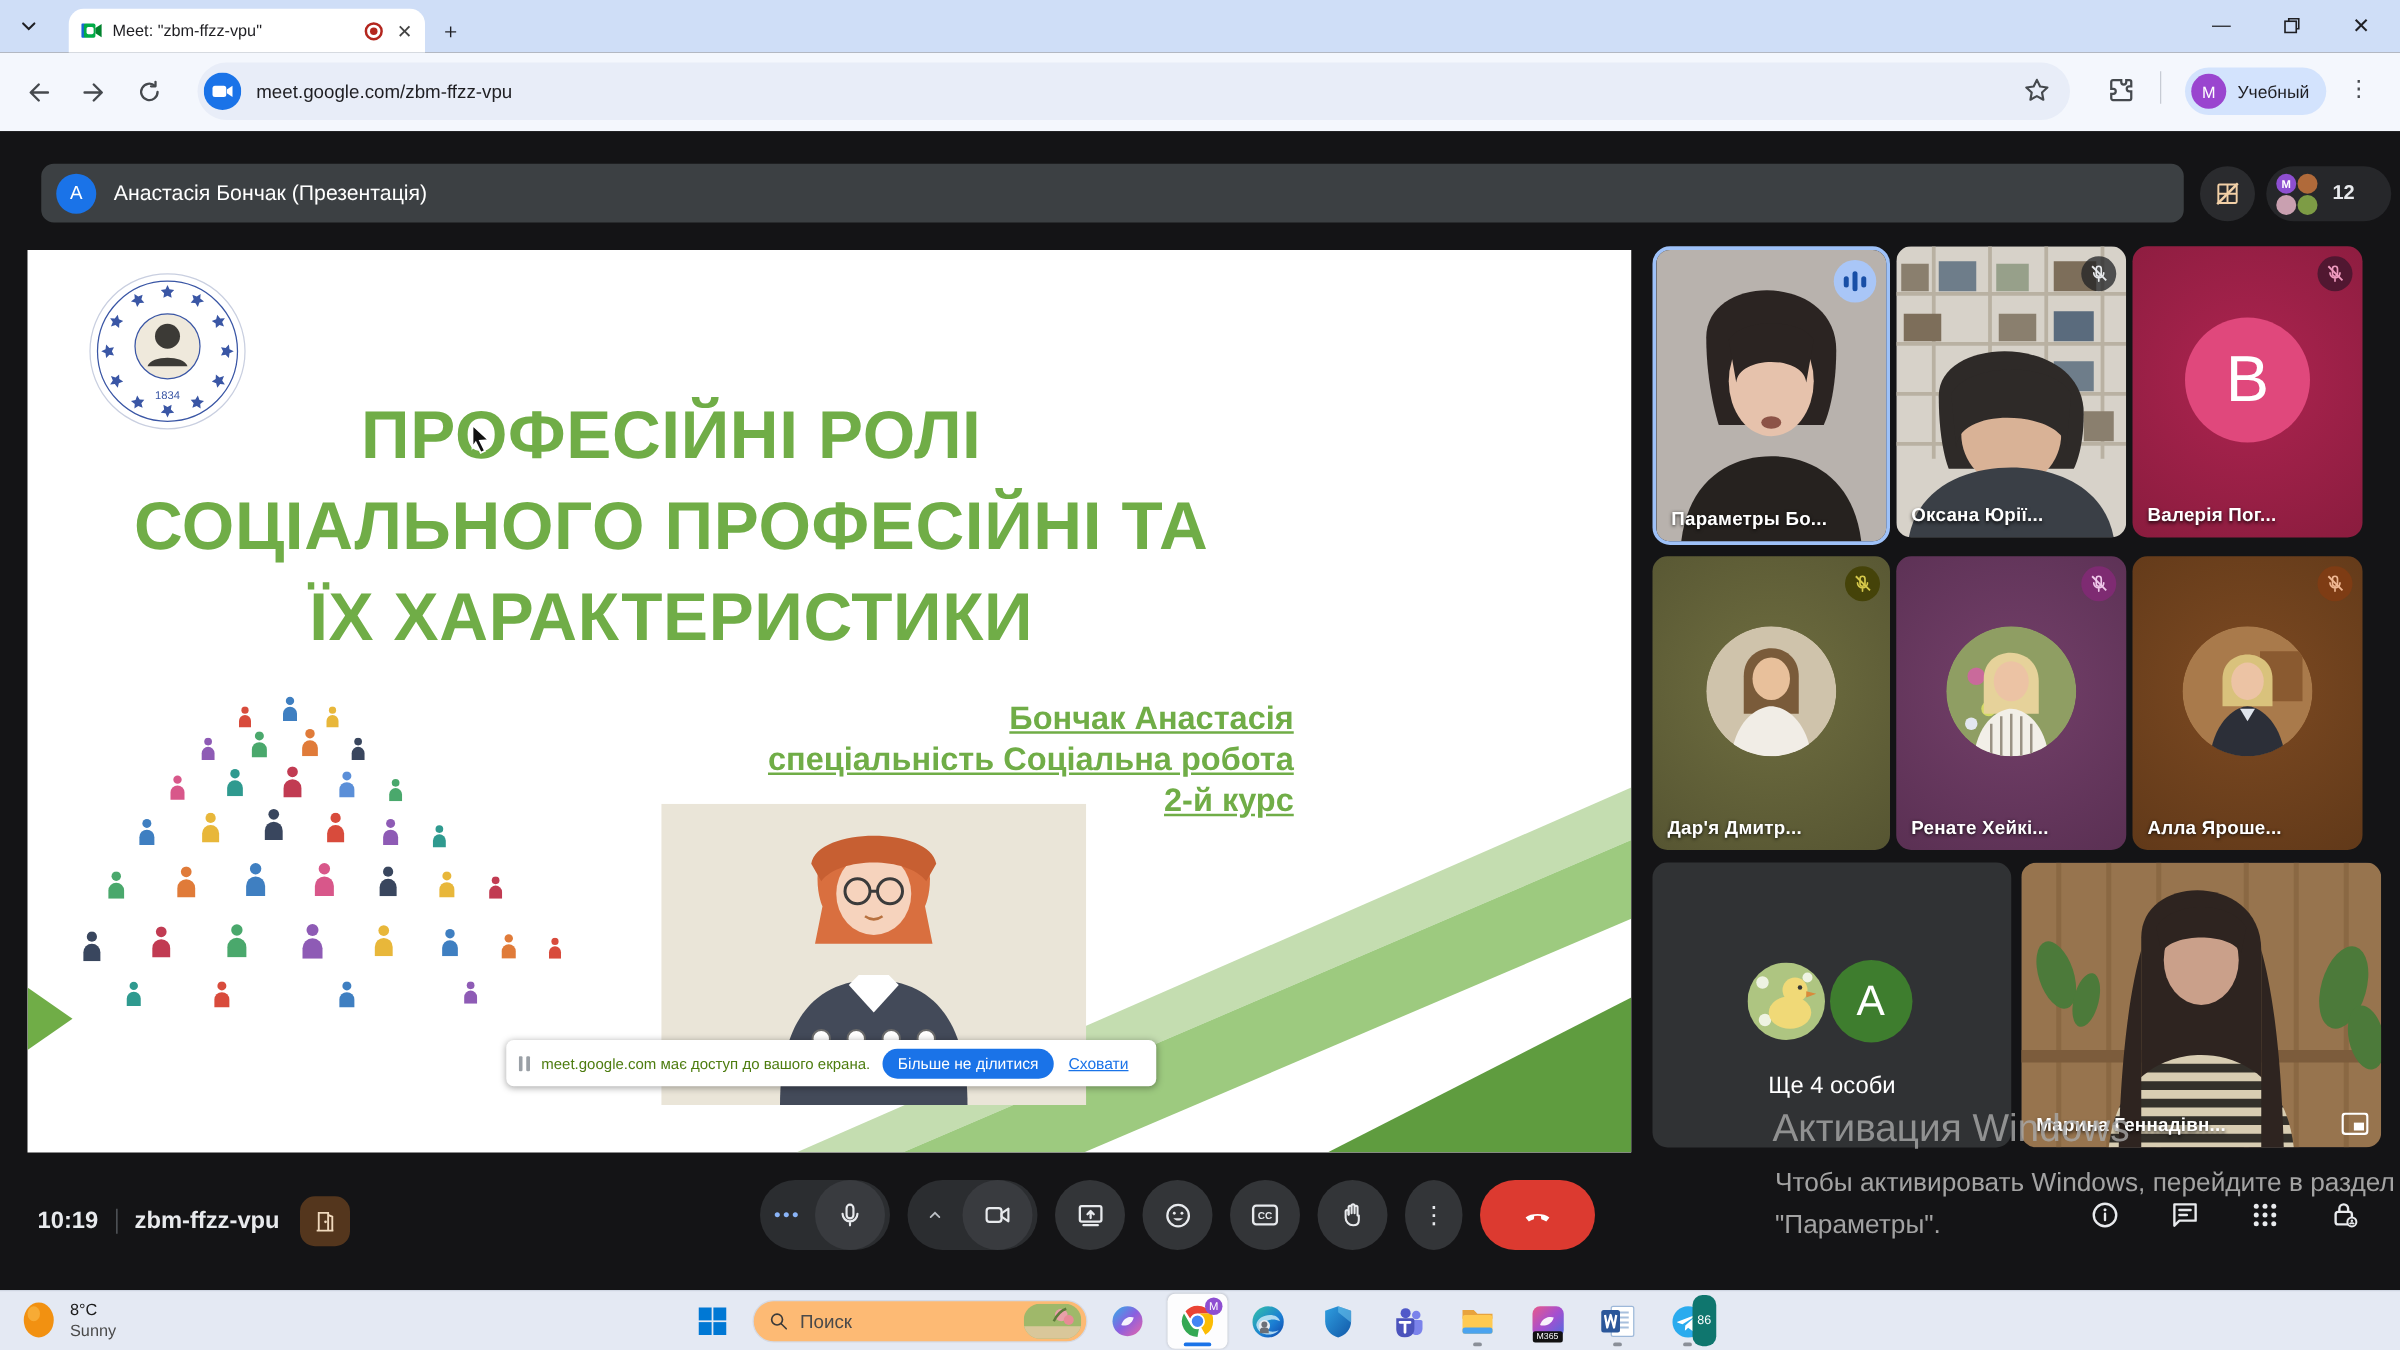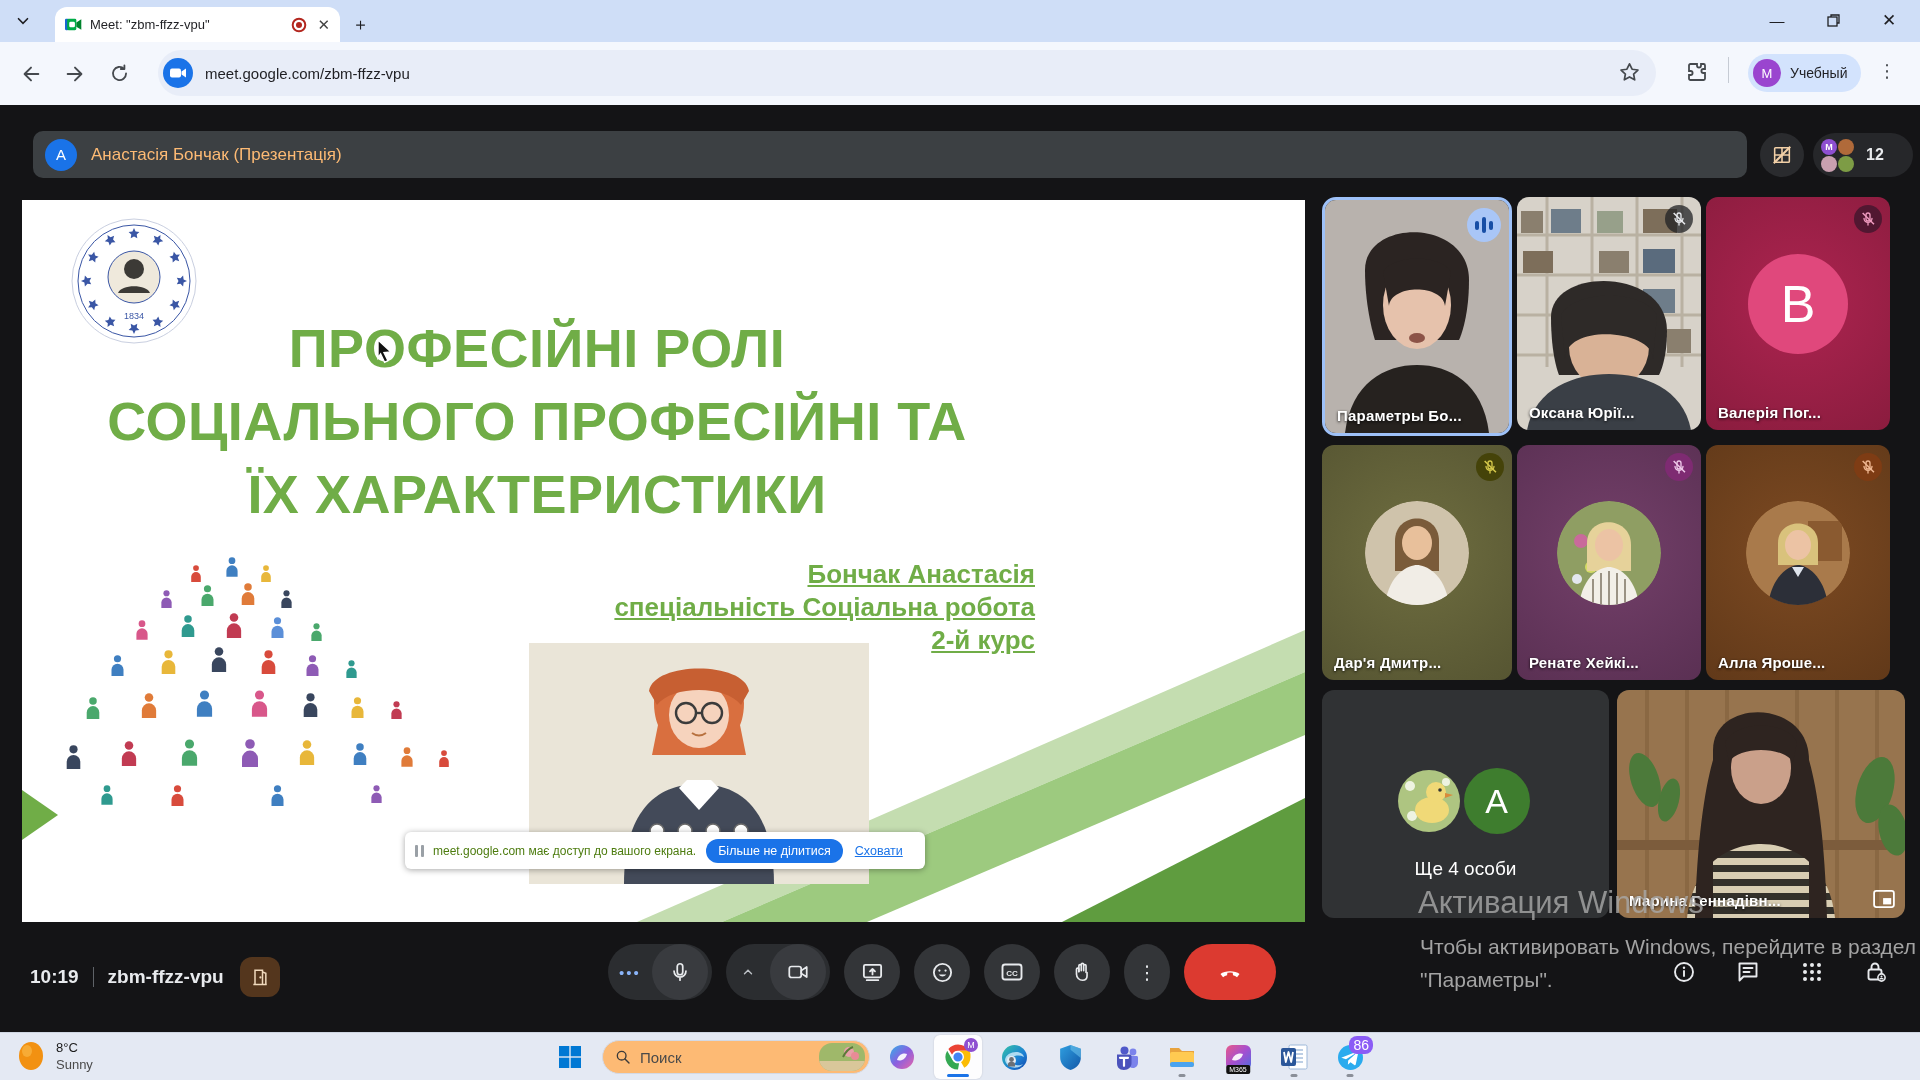--- a/index.html
+++ b/index.html
@@ -14,21 +14,21 @@
   .toolbar{left:0;top:42px;width:1920px;height:63px;background:#f4f7fd;display:flex;align-items:center}
   .navbtn{width:34px;height:34px;display:flex;align-items:center;justify-content:center;border-radius:50%}
   .omnibox{left:158px;top:50px;width:1498px;height:46px;background:#e8edf8;border-radius:23px;display:flex;align-items:center}
   .url{font-size:15px;color:#1f1f23;margin-left:12px}
   .profile-pill{left:1748px;top:54px;height:38px;background:#d3e3fd;border-radius:19px;display:flex;align-items:center;padding:0 14px 0 5px}
   .avatar-sm{width:28px;height:28px;border-radius:50%;background:#9a45cf;color:#fff;font-size:13px;display:flex;align-items:center;justify-content:center}
   
   .meet{left:0;top:105px;width:1920px;height:927px;background:#141416}
   .meet-banner{left:33px;top:26px;width:1714px;height:47px;background:#3c4043;border-radius:10px;display:flex;align-items:center;padding-left:12px;box-sizing:border-box}
   .banner-avatar{width:32px;height:32px;border-radius:50%;background:#1a73e8;color:#fff;font-size:15px;display:flex;align-items:center;justify-content:center}
-  .banner-name{color:#fdba74;font-size:17px;margin-left:14px}
+  .banner-name{color:#ffffff;font-size:17px;margin-left:14px}
   .roundbtn{width:44px;height:44px;border-radius:50%;background:#2a2b2e;display:flex;align-items:center;justify-content:center}
   .ppl-pill{left:1813px;top:28px;width:100px;height:44px;border-radius:22px;background:#26272a;display:flex;align-items:center;color:#e8eaed;font-size:16px;font-weight:700}
   .slide{left:22px;top:95px;width:1283px;height:722px;background:#fff;overflow:hidden}
   .slide-title{left:40px;top:112px;width:950px;text-align:center;color:#70ad47;font-size:54px;font-weight:700;line-height:73px;letter-spacing:.5px}
   .slide-author{right:270px;top:358px;text-align:right;color:#70ad47;font-size:26px;line-height:33px;text-decoration:underline;font-weight:700}
   .notice{left:383px;top:632px;width:520px;height:37px;background:#fff;border-radius:6px;box-shadow:0 1px 6px rgba(0,0,0,.35);display:flex;align-items:center;padding:0 10px;box-sizing:border-box}
   .notice-txt{font-size:12px;color:#4d7c0f;margin-left:8px;white-space:nowrap}
   .notice-btn{background:#1a73e8;color:#fff;font-size:12.5px;border-radius:14px;padding:5px 12px;margin-left:10px;white-space:nowrap}
   .notice-link{color:#1a73e8;font-size:12.5px;text-decoration:underline;margin-left:12px}
   .tile{position:absolute;border-radius:12px;overflow:hidden;background:#202124}
@@ -742,18 +742,18 @@
           <rect x="1" y="4" width="15" height="18" rx="2" fill="#2b579a"></rect>
           <path d="M4 8l1.8 10L8.5 8l2.7 10L13 8" fill="none" stroke="#fff" stroke-width="1.8" stroke-linejoin="round"></path>
         </svg>
       <span class="tb-dot"></span>
     </div>
     <div class="tb-slot">
       <svg width="27" height="27" viewBox="0 0 27 27">
           <circle cx="13.5" cy="13.5" r="12.5" fill="#2aabee"></circle>
           <path d="M5.5 13.2l14.6-5.6c.7-.3 1.3.2 1.1 1.2l-2.5 11.6c-.2.8-.7 1-1.4.6l-3.8-2.8-1.8 1.8c-.2.2-.4.4-.8.4l.3-4 7.2-6.5c.3-.3-.1-.4-.5-.2l-8.9 5.6-3.8-1.2c-.8-.3-.8-.8.3-.9z" fill="#fff"></path>
         </svg>
-      <span class="abs" style="right:1px;top:1px;background:#8b5cf6;color:#fff;font-size:14px;padding:1px 4px;border-radius:8px;position:absolute">86</span>
+      <span class="abs" style="right:1px;top:1px;background:#0f766e;color:#fff;font-size:10px;padding:15px 4px;border-radius:8px;position:absolute">86</span>
       <span class="tb-dot"></span>
     </div>
   </div>
 
 </div>
 
 </body></html>

